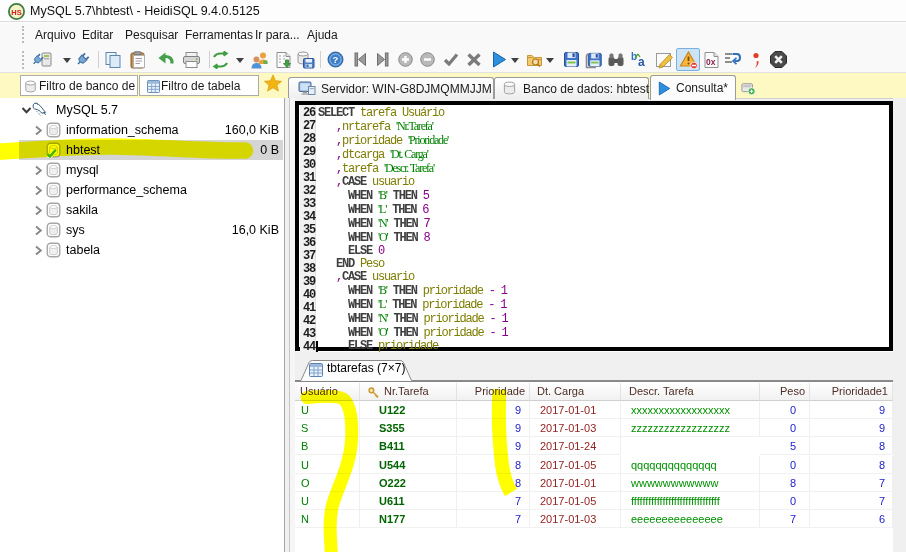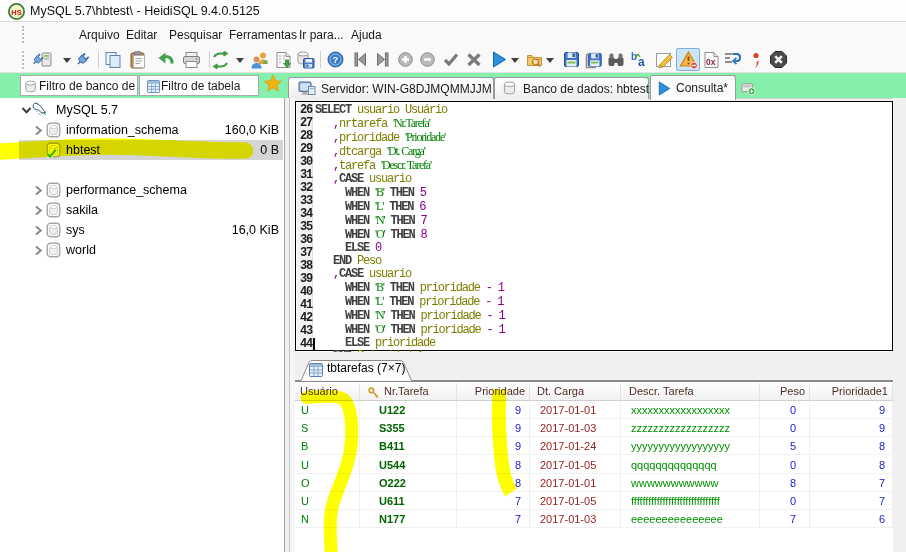--- a/index.html
+++ b/index.html
@@ -7,48 +7,48 @@
   body { position:relative; font-family:"Liberation Sans", sans-serif; background:#fff; }
   .abs { position:absolute; }
 
   
   #titlebar { left:0; top:0; width:906px; height:22px; background:#fdfdfd; border-bottom:1px solid #dadada; }
   #title-text { left:30px; top:4px; font-size:12.5px; color:#101010; }
 
   
   #menubar { left:0; top:23px; width:906px; height:24px; background:#f9f9f9; }
   #menubar .grip { left:22px; top:3px; height:17px; width:3px; border-left:2px dotted #b8bcc0; }
-  .menuitem { position:absolute; top:5px; font-size:12px; color:#1a1a1a;margin-left:44px; }
+  .menuitem { position:absolute; top:5px; font-size:12px; color:#1a1a1a; }
 
   
   #toolbar { left:0; top:47px; width:906px; height:26px; background:#f9f9f9; border-bottom:1px solid #e2e2e2; }
   #toolbar .grip { left:22px; top:4px; height:18px; width:3px; border-left:2px dotted #b8bcc0; }
   .tbi { position:absolute; top:51px; }
   .tbsep { position:absolute; top:51px; width:1px; height:17px; background:#d0d0d0; }
   .dd { position:absolute; top:58px; width:0; height:0; border-left:4px solid transparent; border-right:4px solid transparent; border-top:5px solid #404040; }
 
   
-  #filterrow { left:0; top:73px; width:906px; height:25px; background:#86efac; }
+  #filterrow { left:0; top:73px; width:906px; height:25px; background:#fef9c3; }
   .filterbox { position:absolute; top:2px; height:21px; background:#fff; border:1px solid #ababab; font-size:12px; color:#1a1a1a; white-space:nowrap; overflow:hidden; }
   #tabstrip { position:absolute; left:286px; top:0; width:620px; height:25px; }
   .tab { position:absolute; font-size:12px; color:#1a1a1a; border:1px solid #9b9b9b; border-bottom:none; border-radius:3px 3px 0 0; background:linear-gradient(#ffffff,#eeeeee); white-space:nowrap; }
   .tab.active { background:#fcfcfc; }
 
   
   #tree { left:0; top:98px; width:285px; height:454px; background:#fff; border-right:1px solid #a5a5a5; font-size:12.5px; color:#000; }
   .trow { position:absolute; left:0; width:283px; height:20px; line-height:20px; }
   .tsize { position:absolute; right:4px; top:0; }
   .tlabel { position:absolute; top:0; }
 
   
   #splitter { left:285px; top:98px; width:11px; height:454px; background:#f0f0f0; }
   #rightstrip { left:893px; top:98px; width:13px; height:454px; background:#f0f0f0; }
 
   
-  #editor { left:295px; top:101px; width:598px; height:250px; background:#fff; border:1px solid #000000; }
+  #editor { left:295px; top:101px; width:598px; height:250px; background:#fff; border:4px solid #000000; }
   #gutter { position:absolute; left:1px; top:0px; width:16px; height:248px; background:#f1f1f1; border-right:1px solid #e0e0e0; }
   #code, #gutternums { font-family:"Liberation Mono", monospace; font-size:12px; letter-spacing:-1.2px; line-height:13px; white-space:pre; }
   #gutternums { position:absolute; left:1px; top:2px; width:15px; text-align:right; font-weight:bold; color:#1c1c1c; }
   #code { position:absolute; left:19px; top:2px; }
   .kw { color:#404040; font-weight:bold; }
   .id { color:#7d7d00; }
   .st { color:#008000;font-family:Liberation Serif, serif; }
   .nu { color:#880088; }
 
   
@@ -359,20 +359,32 @@
       <svg class="abs" style="left:46px;top:2px" width="15" height="16" viewBox="0 0 15 16">
   <rect x="1.25" y="1.25" width="12.5" height="13.5" rx="3.2" fill="#ffffff" stroke="#a6a6a6" stroke-width="1.4"></rect>
   <path d="M3.6 5 V11.2 A3.9 1.55 0 0 0 11.4 11.2 V5" fill="#ffffff" stroke="#c2c2c2" stroke-width="0.8"></path>
   <ellipse cx="7.5" cy="5" rx="3.9" ry="1.55" fill="#fcfcfc" stroke="#c6c6c6" stroke-width="0.8"></ellipse>
   <path d="M1.2 11.8 L4 14.6 L9.8 7.8" stroke="#ffffff" stroke-width="4.2" fill="none"></path>
         <path d="M1.2 11.8 L4 14.6 L9.8 7.8" stroke="#44b336" stroke-width="2.4" fill="none"></path>
 </svg>
       <span class="tlabel" style="left:66px">hbtest</span>
       <span class="tsize">0 B</span>
     </div>
+    <div class="trow" style="top:62px">
+      <svg class="abs" style="left:34px;top:5px" width="9" height="11" viewBox="0 0 9 11">
+        <path d="M2 1.5 L6.8 5.5 L2 9.5" fill="none" stroke="#878787" stroke-width="1.9"></path>
+      </svg>
+      <svg class="abs" style="left:46px;top:2px" width="15" height="16" viewBox="0 0 15 16">
+  <rect x="1.25" y="1.25" width="12.5" height="13.5" rx="3.2" fill="#ffffff" stroke="#a6a6a6" stroke-width="1.4"></rect>
+  <path d="M3.6 5 V11.2 A3.9 1.55 0 0 0 11.4 11.2 V5" fill="#f0f0f0" stroke="#c2c2c2" stroke-width="0.8"></path>
+  <ellipse cx="7.5" cy="5" rx="3.9" ry="1.55" fill="#fcfcfc" stroke="#c6c6c6" stroke-width="0.8"></ellipse>
+
+</svg>
+      <span class="tlabel" style="left:66px">mysql</span>
+    </div>
     <div class="trow" style="top:102px">
       <svg class="abs" style="left:34px;top:5px" width="9" height="11" viewBox="0 0 9 11">
         <path d="M2 1.5 L6.8 5.5 L2 9.5" fill="none" stroke="#878787" stroke-width="1.9"></path>
       </svg>
       <svg class="abs" style="left:46px;top:2px" width="15" height="16" viewBox="0 0 15 16">
   <rect x="1.25" y="1.25" width="12.5" height="13.5" rx="3.2" fill="#ffffff" stroke="#a6a6a6" stroke-width="1.4"></rect>
   <path d="M3.6 5 V11.2 A3.9 1.55 0 0 0 11.4 11.2 V5" fill="#f0f0f0" stroke="#c2c2c2" stroke-width="0.8"></path>
   <ellipse cx="7.5" cy="5" rx="3.9" ry="1.55" fill="#fcfcfc" stroke="#c6c6c6" stroke-width="0.8"></ellipse>
 
 </svg>
@@ -406,21 +418,21 @@
     <div class="trow" style="top:142px">
       <svg class="abs" style="left:34px;top:5px" width="9" height="11" viewBox="0 0 9 11">
         <path d="M2 1.5 L6.8 5.5 L2 9.5" fill="none" stroke="#878787" stroke-width="1.9"></path>
       </svg>
       <svg class="abs" style="left:46px;top:2px" width="15" height="16" viewBox="0 0 15 16">
   <rect x="1.25" y="1.25" width="12.5" height="13.5" rx="3.2" fill="#ffffff" stroke="#a6a6a6" stroke-width="1.4"></rect>
   <path d="M3.6 5 V11.2 A3.9 1.55 0 0 0 11.4 11.2 V5" fill="#f0f0f0" stroke="#c2c2c2" stroke-width="0.8"></path>
   <ellipse cx="7.5" cy="5" rx="3.9" ry="1.55" fill="#fcfcfc" stroke="#c6c6c6" stroke-width="0.8"></ellipse>
 
 </svg>
-      <span class="tlabel" style="left:66px">world</span>
+      <span class="tlabel" style="left:66px">tabela</span>
     </div>
   </div>
 <div id="splitter" class="abs"></div>
 <div class="abs" style="left:289px;top:98px;width:1px;height:454px;background:#c6c6c6"></div>
 <div class="abs" style="left:290px;top:98px;width:5px;height:454px;background:#f6f6f6"></div>
 <div id="rightstrip" class="abs"></div>
 
 <div id="editor" class="abs">
   <div id="gutter"></div>
   <div id="gutternums">26
@@ -435,21 +447,21 @@
 35
 36
 37
 38
 39
 40
 41
 42
 43
 44</div>
-  <div id="code"><span class="kw">SELECT</span> <span class="id">usuario Usuário</span>
+  <div id="code"><span class="kw">SELECT</span> <span class="id">tarefa Usuário</span>
    <span class="nu">,</span><span class="id">nrtarefa</span> <span class="st">'Nr.Tarefa'</span>
    <span class="nu">,</span><span class="id">prioridade</span> <span class="st">'Prioridade'</span>
    <span class="nu">,</span><span class="id">dtcarga</span> <span class="st">'Dt. Carga'</span>
    <span class="nu">,</span><span class="id">tarefa</span> <span class="st">'Descr. Tarefa'</span>
    <span class="nu">,</span><span class="kw">CASE</span> <span class="id">usuario</span>
      <span class="kw">WHEN</span> <span class="st">'B'</span> <span class="kw">THEN</span> <span class="nu">5</span>
      <span class="kw">WHEN</span> <span class="st">'L'</span> <span class="kw">THEN</span> <span class="nu">6</span>
      <span class="kw">WHEN</span> <span class="st">'N'</span> <span class="kw">THEN</span> <span class="nu">7</span>
      <span class="kw">WHEN</span> <span class="st">'O'</span> <span class="kw">THEN</span> <span class="nu">8</span>
      <span class="kw">ELSE</span> <span class="nu">0</span>
@@ -501,21 +513,20 @@
     <div class="gc gkey" style="left:65px;top:37.2px;width:97px;padding-left:19px">S355</div>
     <div class="gc num" style="left:162px;top:37.2px;width:73px;text-align:right;padding-right:8px">9</div>
     <div class="gc gdate" style="left:235px;top:37.2px;width:91px;padding-left:10px">2017-01-03</div>
     <div class="gc gdesc" style="left:326px;top:37.2px;width:139px;padding-left:10px">zzzzzzzzzzzzzzzzzz</div>
     <div class="gc num" style="left:465px;top:37.2px;width:50px;text-align:right;padding-right:13px">0</div>
     <div class="gc num" style="left:515px;top:37.2px;width:83px;text-align:right;padding-right:7px">9</div>
     <div class="gc gname" style="left:0px;top:55.4px;width:65px;padding-left:6px">B</div>
     <div class="gc gkey" style="left:65px;top:55.4px;width:97px;padding-left:19px">B411</div>
     <div class="gc num" style="left:162px;top:55.4px;width:73px;text-align:right;padding-right:8px">9</div>
     <div class="gc gdate" style="left:235px;top:55.4px;width:91px;padding-left:10px">2017-01-24</div>
-    <div class="gc gdesc" style="left:326px;top:55.4px;width:139px;padding-left:10px">yyyyyyyyyyyyyyyyyy</div>
     <div class="gc num" style="left:465px;top:55.4px;width:50px;text-align:right;padding-right:13px">5</div>
     <div class="gc num" style="left:515px;top:55.4px;width:83px;text-align:right;padding-right:7px">8</div>
     <div class="gc gname" style="left:0px;top:73.6px;width:65px;padding-left:6px">U</div>
     <div class="gc gkey" style="left:65px;top:73.6px;width:97px;padding-left:19px">U544</div>
     <div class="gc num" style="left:162px;top:73.6px;width:73px;text-align:right;padding-right:8px">8</div>
     <div class="gc gdate" style="left:235px;top:73.6px;width:91px;padding-left:10px">2017-01-05</div>
     <div class="gc gdesc" style="left:326px;top:73.6px;width:139px;padding-left:10px">qqqqqqqqqqqqqq</div>
     <div class="gc num" style="left:465px;top:73.6px;width:50px;text-align:right;padding-right:13px">0</div>
     <div class="gc num" style="left:515px;top:73.6px;width:83px;text-align:right;padding-right:7px">8</div>
     <div class="gc gname" style="left:0px;top:91.8px;width:65px;padding-left:6px">O</div>

